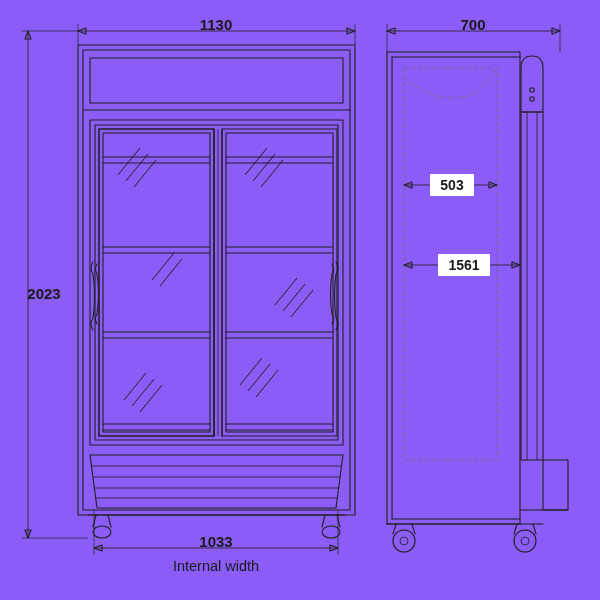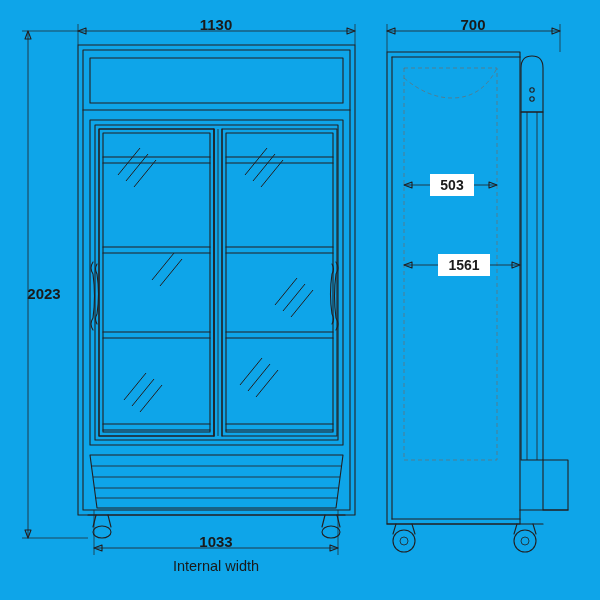--- a/index.html
+++ b/index.html
@@ -10,21 +10,21 @@
   body {
     width: 600px;
     height: 600px;
     overflow: hidden;
     font-family: "Liberation Sans", sans-serif;
   }
   #stage {
     position: relative;
     width: 600px;
     height: 600px;
-    background: #0ea5e9;
+    background: #8b5cf6;
   }
   svg.drawing {
     position: absolute;
     left: 0;
     top: 0;
     width: 600px;
     height: 600px;
     display: block;
   }
   .dim-text {

